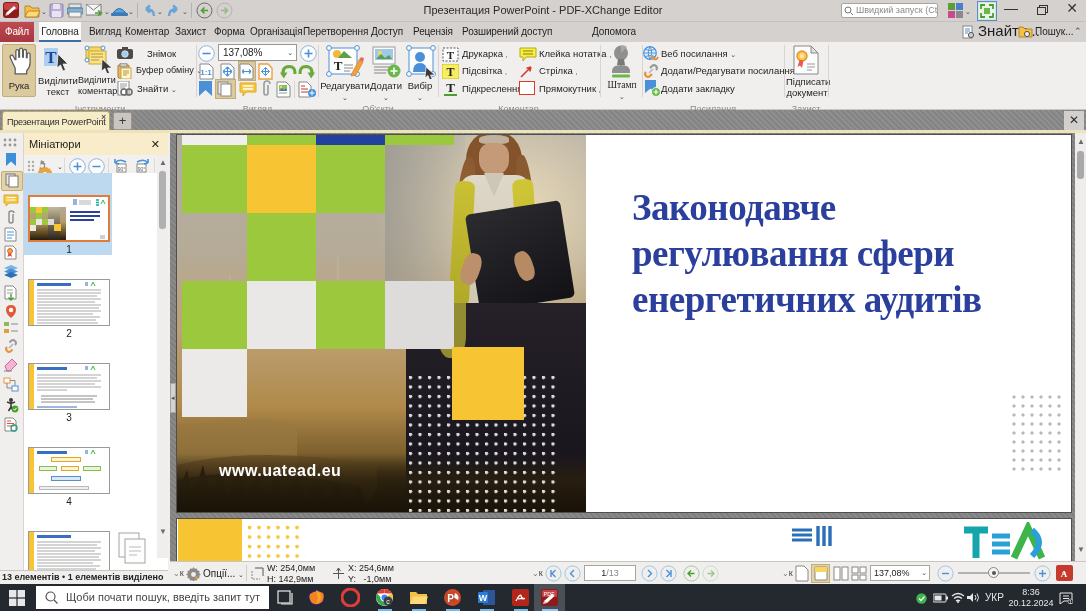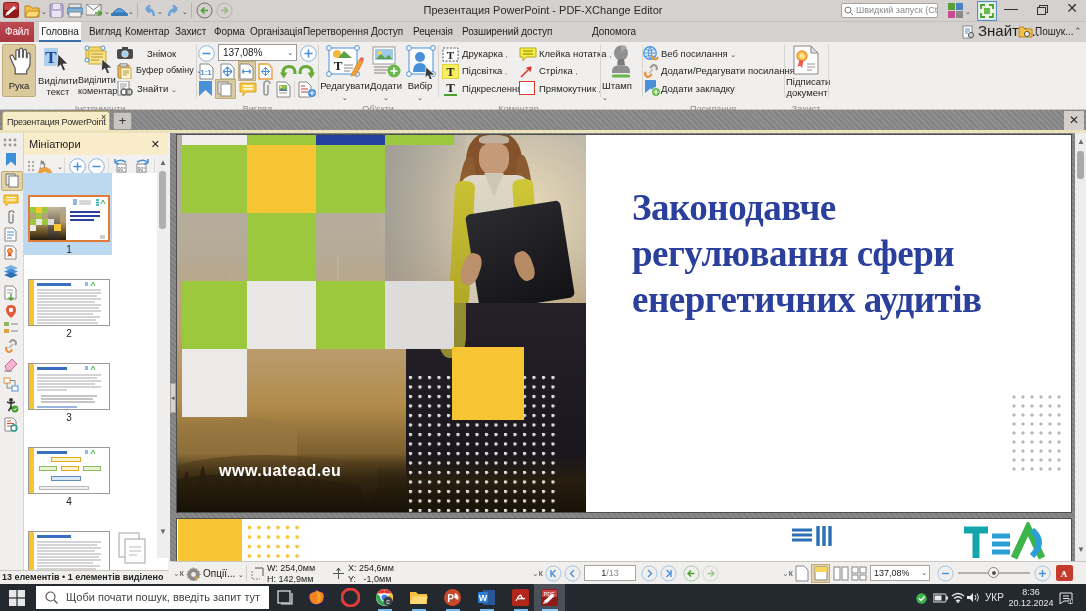--- a/index.html
+++ b/index.html
@@ -347,21 +347,21 @@
   <div class="glabel" style="left:438px;width:161px;">Коментар</div>
   <div class="rsep" style="left:600px"></div>
 
   <svg class="abs" style="left:608px;top:3px" width="26" height="34">
       <ellipse cx="13" cy="8" rx="7" ry="7.5" fill="#8f8f8f"></ellipse>
       <path d="M13 8 L19 2 A7 7.5 0 0 0 13 0.5 Z" fill="#a8a8a8"></path>
       <path d="M10 14 L16 14 L17 20 L9 20 Z" fill="#7a7a7a"></path>
       <path d="M4 26 Q4 20 13 20 Q22 20 22 26 L22 28 L4 28 Z" fill="#8f8f8f"></path>
       <rect x="4" y="29.5" width="18" height="3" rx="1" fill="#6ab84a"></rect>
     </svg>
-  <div class="abs rlabel" style="left:602px;top:38px;width:40px;">Штамп<br><span class="dd">⌄</span></div>
+  <div class="abs rlabel" style="left:602px;top:38px;width:40px;text-align:center;font-family:Liberation Serif, serif;">Штамп<br><span class="dd">⌄</span></div>
   <div class="rsep" style="left:642px"></div>
 
   <svg class="abs" style="left:643px;top:4px" width="16" height="15">
       <circle cx="7" cy="7" r="6.3" fill="#ddeefa" stroke="#4a90d9" stroke-width="1.2"></circle>
       <path d="M1 7 h12 M7 0.7 Q3.5 7 7 13.3 M7 0.7 Q10.5 7 7 13.3 M2.2 3.5 Q7 5.5 11.8 3.5 M2.2 10.5 Q7 8.5 11.8 10.5" stroke="#4a90d9" fill="none" stroke-width=".9"></path>
       <path d="M9 9 Q8 12 11 13 Q14 14 15 11" stroke="#e8913a" stroke-width="2" fill="none"></path>
     </svg>
   <div class="abs rlabel" style="left:661px;top:6px;">Веб посилання <span class="dd">⌄</span></div>
   <svg class="abs" style="left:643px;top:21px" width="16" height="16">
       <path d="M3 9 Q1 11 3 13 Q5 15 7 13 L9 11" stroke="#e8913a" stroke-width="2.2" fill="none"></path>

